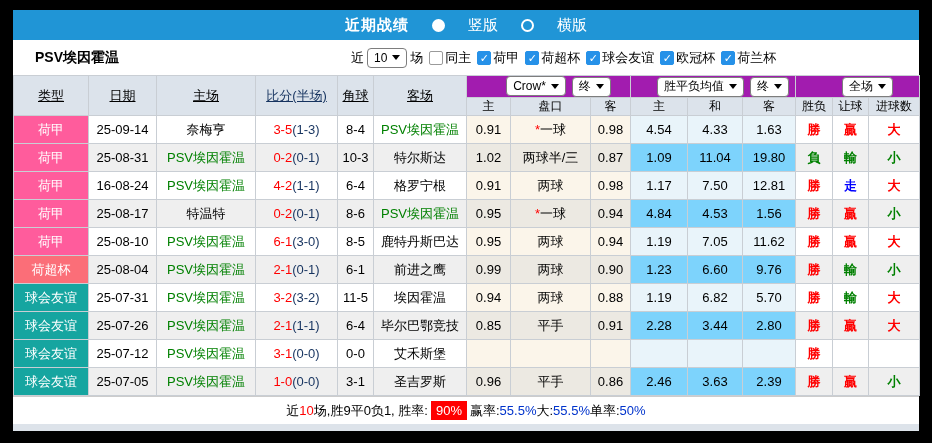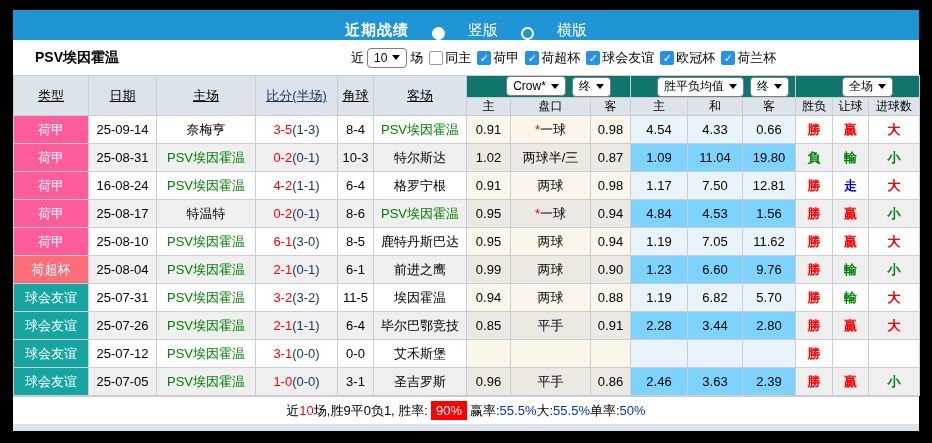--- a/index.html
+++ b/index.html
@@ -2,21 +2,21 @@
 <html style="--accent-blue: #2095d6; --win-red: #ff0000; --lose-green: #008000; --push-blue: #0000ff; --half-navy: #16335f; --badge-bg: #ff0000; --stat-blue: #0033cc;"><head>
 <meta charset="utf-8">
 <style>
   * { margin:0; padding:0; box-sizing:border-box; }
   body { font-family:"Liberation Sans","DejaVu Sans",sans-serif; background:#444; }
   .frame { position:relative; width:932px; height:443px; background:#000; overflow:hidden; }
   .content { position:absolute; left:13px; top:10px; width:906px; background:#fff; }
 
   
   .titlebar { height:30px; background:var(--accent-blue,#2095d6); color:#fff;
-    display:flex; align-items:flex-end; justify-content:center; gap:23px; font-size:14px; }
+    display:flex; align-items:center; justify-content:center; gap:23px; font-size:14px; }
   .titlebar .ttl { font-weight:bold; font-size:15px; letter-spacing:1px; }
   .radio { width:13px; height:13px; border-radius:50%; border:2px solid #fff; display:inline-block; }
   .radio.selected { background:#fff; }
   .radio-label { font-size:15px; }
 
   
   .filterbar { position:relative; height:35px; background:#fff; display:flex; align-items:center; }
   .team-name { font-weight:bold; font-size:14px; color:#000; padding-left:22px; }
   .filter-controls { position:absolute; left:338px; top:50%; transform:translateY(-50%);
     display:flex; align-items:center; font-size:13px; color:#000; white-space:nowrap; }
@@ -32,21 +32,21 @@
 
   
   table { width:906px; border-collapse:collapse; table-layout:fixed; font-size:13px; color:#000;
     border:1px solid #b9bfc6; }
   th, td { border:1px solid #c9ced4; text-align:center; overflow:hidden; white-space:nowrap; }
   thead th { background:#dce3eb; font-weight:normal; }
   .hrow1 th { height:22px; }
   .hrow2 th { height:18px; font-size:12px; }
   thead th.span2 { height:40px; font-size:13px;text-decoration:underline; }
   th.score-h { color:var(--half-navy,#16335f); }
-  .selcell { background:#0f766e;padding-left:20px; }
+  .selcell { background:#a21caf;padding-left:20px; }
   tbody td { height:28px; }
   tbody tr.even td { background:#efefef; }
   tbody tr.odd td { background:#fff; }
   tbody tr.odd td.bg-cream { background:#fbf5ea; }
   tbody tr.even td.bg-cream { background:#ece9e2; }
   tbody tr.odd td.bg-blue { background:#e9f4fa; }
   tbody tr.even td.bg-blue { background:#7dd3fc; }
   td.type { color:#fff; }
   .c-red { color:var(--win-red,#f00); }
   .c-green { color:var(--lose-green,#008000); }
@@ -154,21 +154,21 @@
             <td>25-09-14</td>
             <td>奈梅亨</td>
             <td><span class="c-red">3-5</span><span class="c-navy">(1-3)</span></td>
             <td>8-4</td>
             <td class="c-green">PSV埃因霍温</td>
             <td class="bg-cream">0.91</td>
             <td class="bg-cream"><span class="c-red">*</span>一球</td>
             <td class="bg-cream">0.98</td>
             <td class="bg-blue">4.54</td>
             <td class="bg-blue">4.33</td>
-            <td class="bg-blue">0.66</td>
+            <td class="bg-blue">1.63</td>
             <td class="bold c-red">勝</td>
             <td class="bold c-red">贏</td>
             <td class="bold c-red">大</td>
           </tr>
           <tr class="even">
             <td class="type" style="background: rgb(255, 92, 156);">荷甲</td>
             <td>25-08-31</td>
             <td class="c-green">PSV埃因霍温</td>
             <td><span class="c-red">0-2</span><span class="c-navy">(0-1)</span></td>
             <td>10-3</td>

